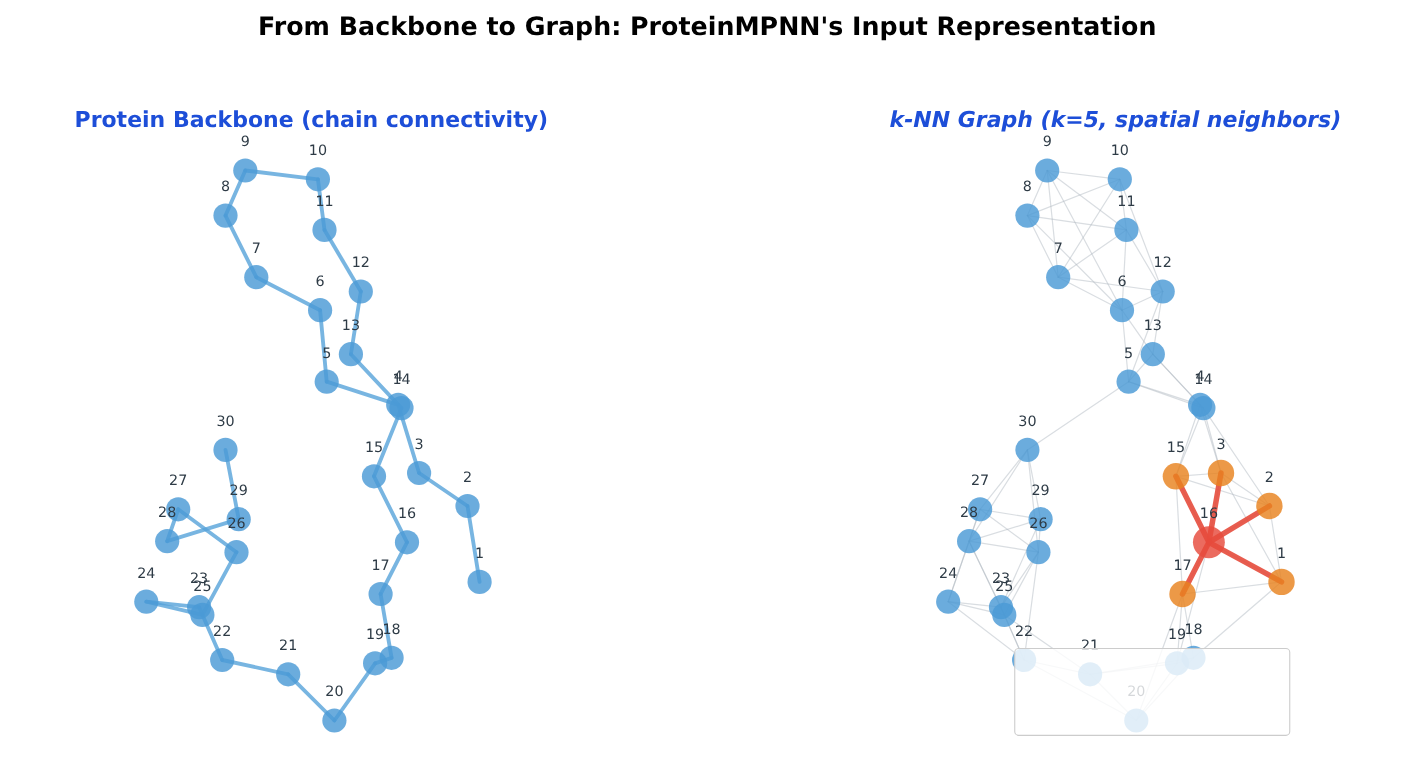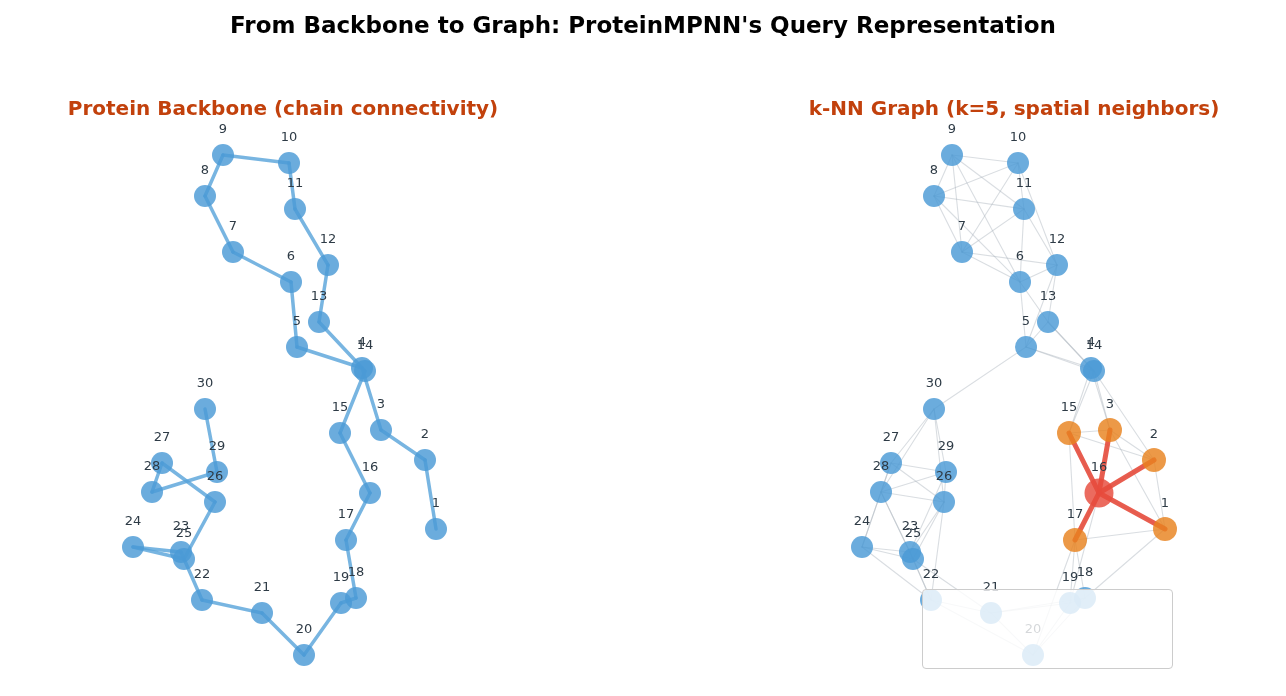--- a/index.html
+++ b/index.html
@@ -9,24 +9,24 @@
     background:#ffffff;
     font-family:"DejaVu Sans","Liberation Sans",sans-serif;
     overflow:hidden;
   }
   .main-title{
     position:absolute;top:12px;left:0;width:1286px;
     text-align:center;font-size:23px;font-weight:bold;color:#000000;
   }
   .panel-title{
     position:absolute;top:96px;transform:translateX(-50%);
-    white-space:nowrap;font-size:20px;font-weight:bold;color:#c2410c;
+    white-space:nowrap;font-size:20px;font-weight:bold;color:#1d4ed8;
   }
   .panel-title.left{left:283px;}
-  .panel-title.right{left:1014px;}
+  .panel-title.right{left:1014px;font-style:italic;}
   svg.graphs{position:absolute;left:0;top:0;}
   .legend{
     position:absolute;left:922px;top:589px;width:251px;height:80px;
     background:rgba(255,255,255,0.8);
     border:1px solid #cccccc;border-radius:4px;
     box-sizing:border-box;
     display:flex;flex-direction:column;justify-content:space-around;
     padding:4px 0;
     z-index:5;
   }
@@ -35,21 +35,21 @@
   .legend-dot{border-radius:50%;}
   .legend-dot.big{width:17px;height:17px;}
   .legend-dot.med{width:15px;height:15px;}
   .legend-line{width:36px;height:0;border-top:1.5px solid #b7bdc4;}
   .legend-label{font-size:13.5px;color:#1a1a1a;white-space:nowrap;}
 </style>
 </head>
 <body>
 
 <div class="figure">
-  <div class="main-title">From Backbone to Graph: ProteinMPNN's Query Representation</div>
+  <div class="main-title">From Backbone to Graph: ProteinMPNN's Input Representation</div>
   <div class="panel-title left">Protein Backbone (chain connectivity)</div>
   <div class="panel-title right">k-NN Graph (k=5, spatial neighbors)</div>
 
   <svg class="graphs" width="1286" height="696" viewBox="0 0 1286 696" id="graph-svg">
       <line x1="436" y1="529" x2="425" y2="460" stroke="#56a3da" stroke-width="3.5" stroke-opacity="0.8" stroke-linecap="round"></line>
       <line x1="425" y1="460" x2="381" y2="430" stroke="#56a3da" stroke-width="3.5" stroke-opacity="0.8" stroke-linecap="round"></line>
       <line x1="381" y1="430" x2="362" y2="368" stroke="#56a3da" stroke-width="3.5" stroke-opacity="0.8" stroke-linecap="round"></line>
       <line x1="362" y1="368" x2="297" y2="347" stroke="#56a3da" stroke-width="3.5" stroke-opacity="0.8" stroke-linecap="round"></line>
       <line x1="297" y1="347" x2="291" y2="282" stroke="#56a3da" stroke-width="3.5" stroke-opacity="0.8" stroke-linecap="round"></line>
       <line x1="291" y1="282" x2="233" y2="252" stroke="#56a3da" stroke-width="3.5" stroke-opacity="0.8" stroke-linecap="round"></line>

